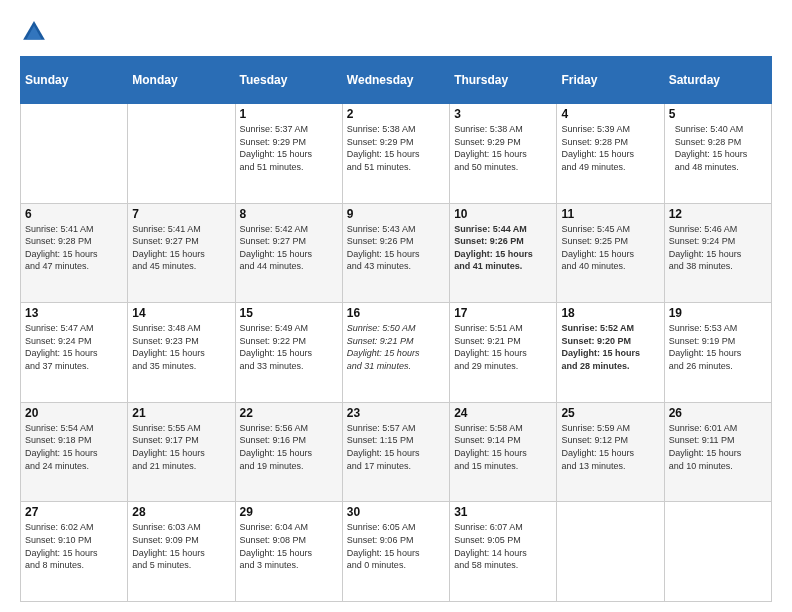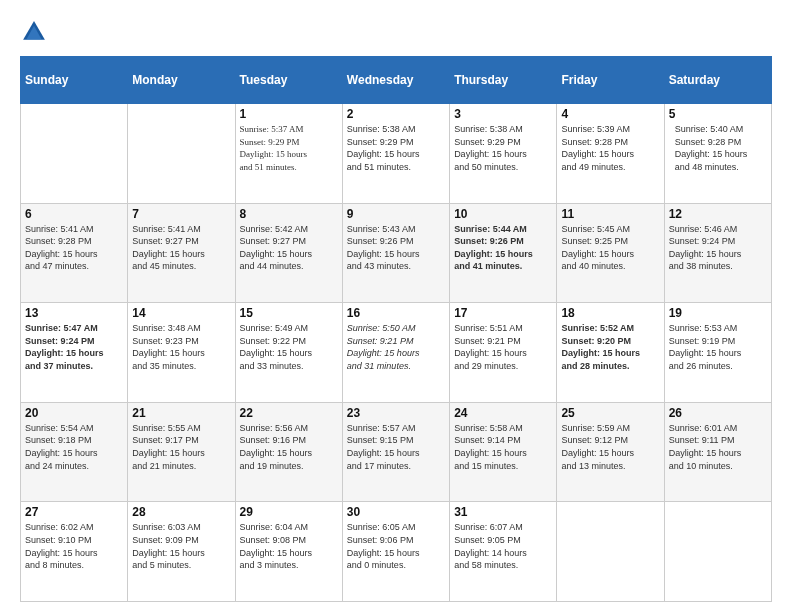--- a/index.html
+++ b/index.html
@@ -130,21 +130,21 @@
           <th>Friday</th>
           <th>Saturday</th>
         </tr>
     </thead>
     <tbody id="calendar-body">
     <tr>
           <td class="empty-cell"></td>
           <td class="empty-cell"></td>
           <td>
             <span class="day-num">1</span>
-            <div class="day-info" style="white-space: pre-line; font-family: Liberation Serif, serif;">Sunrise: 5:37 AM
+            <div class="day-info" style="white-space: pre-line;">Sunrise: 5:37 AM
 Sunset: 9:29 PM
 Daylight: 15 hours
 and 51 minutes.</div>
           </td>
           <td>
             <span class="day-num">2</span>
             <div class="day-info" style="white-space: pre-line;">Sunrise: 5:38 AM
 Sunset: 9:29 PM
 Daylight: 15 hours
 and 51 minutes.</div>
@@ -218,21 +218,21 @@
             <span class="day-num">12</span>
             <div class="day-info" style="white-space: pre-line;">Sunrise: 5:46 AM
 Sunset: 9:24 PM
 Daylight: 15 hours
 and 38 minutes.</div>
           </td>
         </tr>
         <tr>
           <td>
             <span class="day-num">13</span>
-            <div class="day-info" style="white-space: pre-line; font-weight: bold;">Sunrise: 5:47 AM
+            <div class="day-info" style="white-space: pre-line;">Sunrise: 5:47 AM
 Sunset: 9:24 PM
 Daylight: 15 hours
 and 37 minutes.</div>
           </td>
           <td>
             <span class="day-num">14</span>
             <div class="day-info" style="white-space: pre-line;">Sunrise: 3:48 AM
 Sunset: 9:23 PM
 Daylight: 15 hours
 and 35 minutes.</div>
@@ -291,21 +291,21 @@
           <td>
             <span class="day-num">22</span>
             <div class="day-info" style="white-space: pre-line;">Sunrise: 5:56 AM
 Sunset: 9:16 PM
 Daylight: 15 hours
 and 19 minutes.</div>
           </td>
           <td>
             <span class="day-num">23</span>
             <div class="day-info" style="white-space: pre-line;">Sunrise: 5:57 AM
-Sunset: 9:15 PM
+Sunset: 1:15 PM
 Daylight: 15 hours
 and 17 minutes.</div>
           </td>
           <td>
             <span class="day-num">24</span>
             <div class="day-info" style="white-space: pre-line;">Sunrise: 5:58 AM
 Sunset: 9:14 PM
 Daylight: 15 hours
 and 15 minutes.</div>
           </td>

